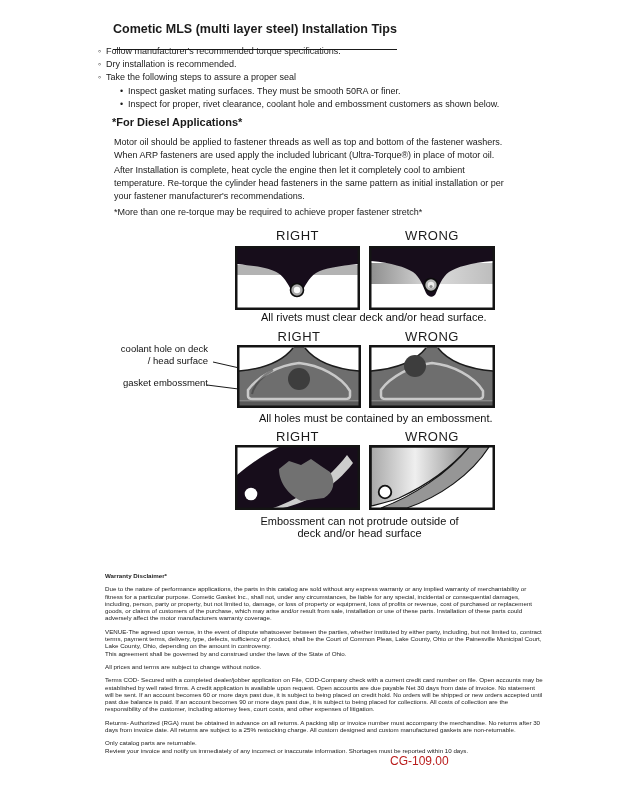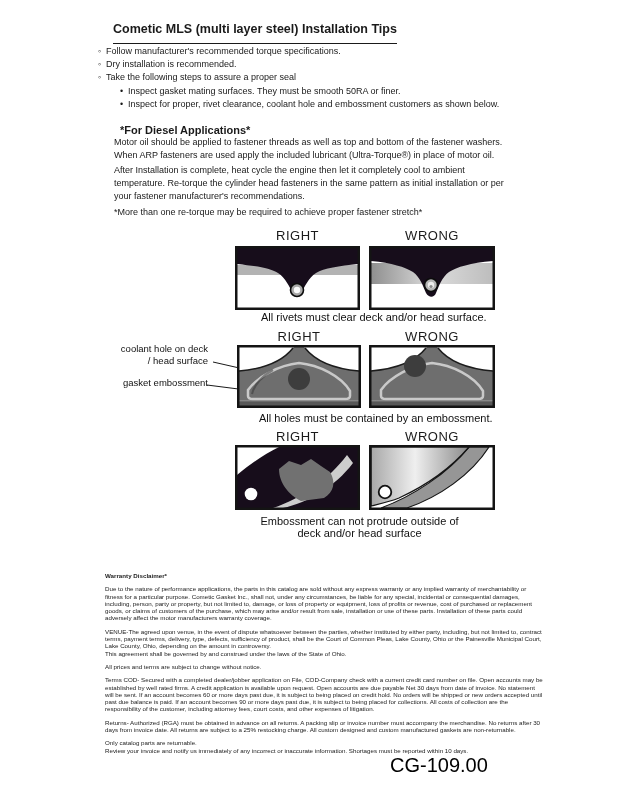--- a/index.html
+++ b/index.html
@@ -9,44 +9,44 @@
     background:#ffffff;
     font-family:"Liberation Sans", sans-serif;
     color:#1a1a1a;
     overflow:hidden;
   }
   .abs{position:absolute;}
   .title{
     left:113px;top:22px;
     font-size:12.5px;font-weight:bold;
     border-bottom:1.6px solid #1a1a1a;
-    padding-bottom:7px;
+    padding-bottom:13px;
     margin:0;
     white-space:nowrap;
   }
   .bullets{left:98px;top:45px;width:440px;font-size:9px;line-height:13.2px;}
   .b{position:relative;padding-left:8px;}
   .b::before{content:"◦";position:absolute;left:0;top:0;font-size:9px;}
   .b.sub{margin-left:22px;}
   .b.sub::before{content:"•";}
-  .diesel-heading{left:112px;top:116px;font-size:11px;font-weight:bold;margin:8px;}
+  .diesel-heading{left:112px;top:116px;font-size:11px;font-weight:bold;margin:0;}
   .para{margin:2px;font-size:9px;line-height:12.9px;width:395px;}
   .p1{left:112px;top:134px;}
   .p2{left:112px;top:162px;}
   .p3{left:112px;top:204px;}
   .fig-label{font-size:13px;letter-spacing:.5px;text-align:center;color:#1a1a1a;}
   .fig-caption{font-size:11px;line-height:11.5px;color:#111;margin-left:22px;}
   .panel{display:block;}
   .annot{font-size:9.5px;line-height:12px;text-align:right;color:#111;}
   .leader{pointer-events:none;}
   .warranty{left:105px;top:572px;width:440px;font-size:6.2px;line-height:7.3px;color:#222;}
   .warranty .wh{font-weight:bold;margin:0 0 6px 0;}
   .warranty p{margin:0 0 6px 0;}
   .warranty p.tight{margin:0;}
-  .doc-code{left:390px;top:754px;font-size:20px;color:#000000;}
+  .doc-code{left:390px;top:754px;font-size:12px;color:#b91c1c;}
 </style>
 </head>
 <body>
 
 <div class="page">
 
   <h1 class="abs title">Cometic MLS (multi layer steel) Installation Tips</h1>
 
   <div class="abs bullets">
     <div class="b">Follow manufacturer's recommended torque specifications.</div>

